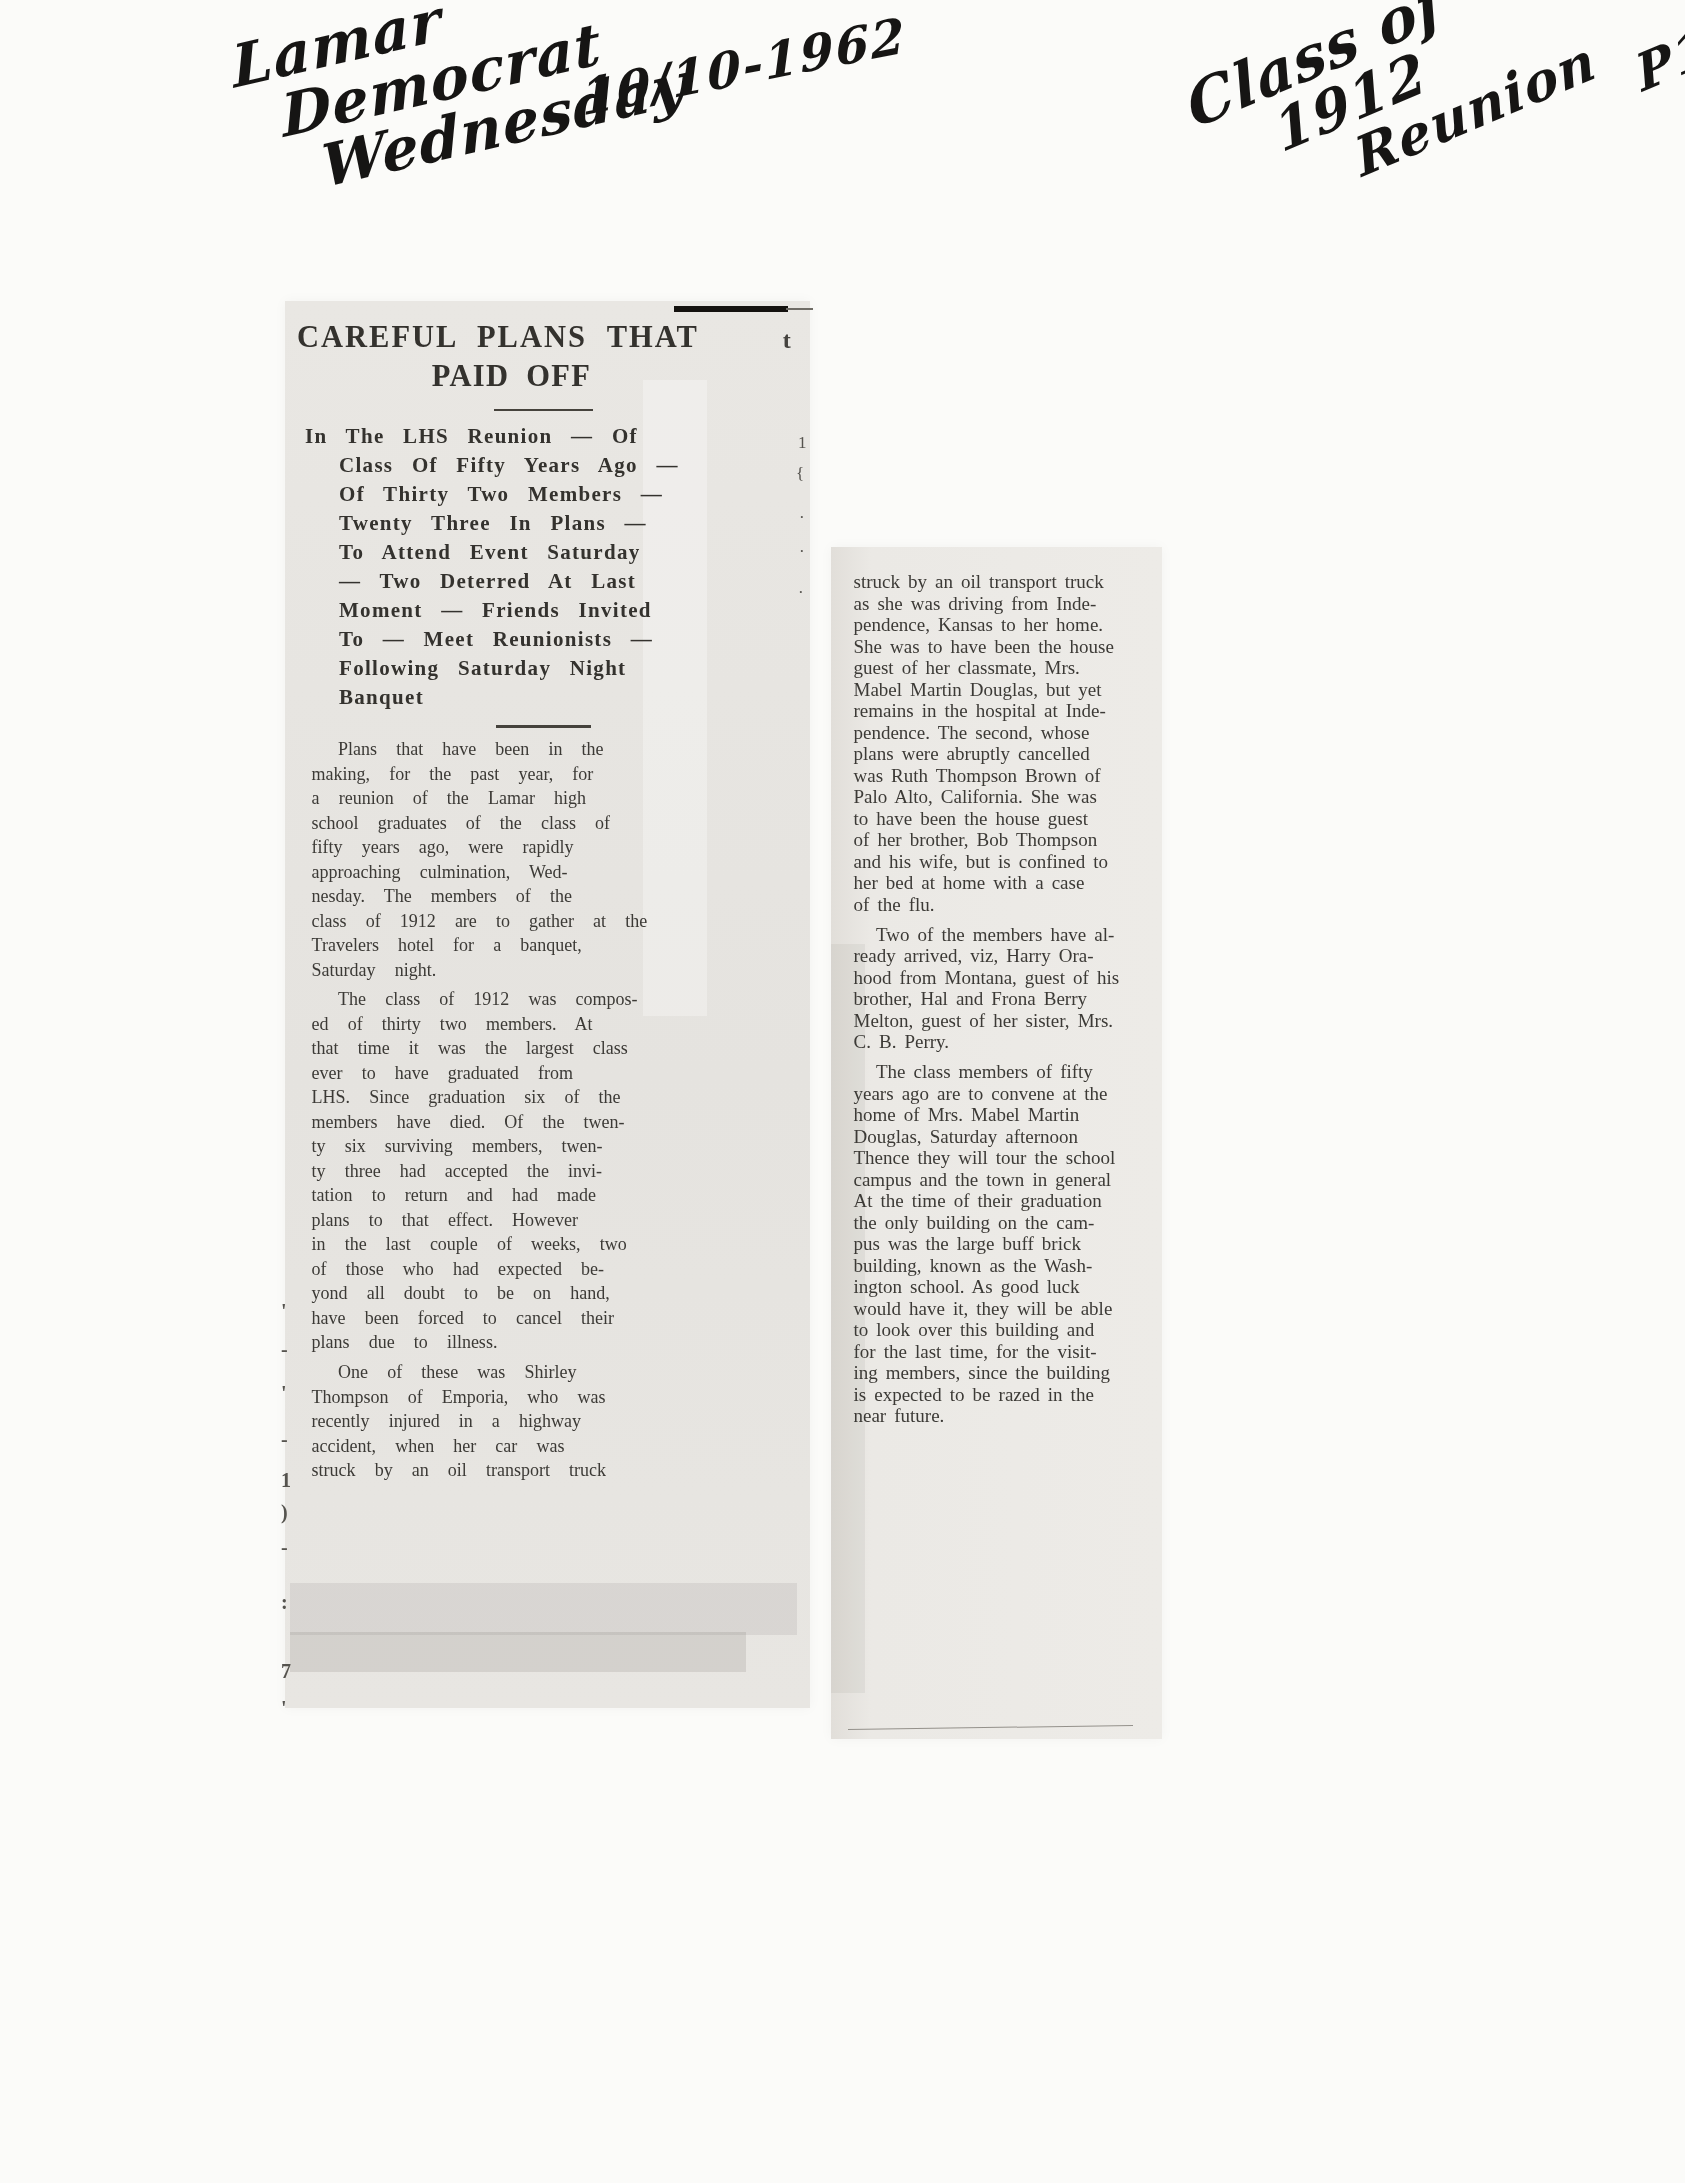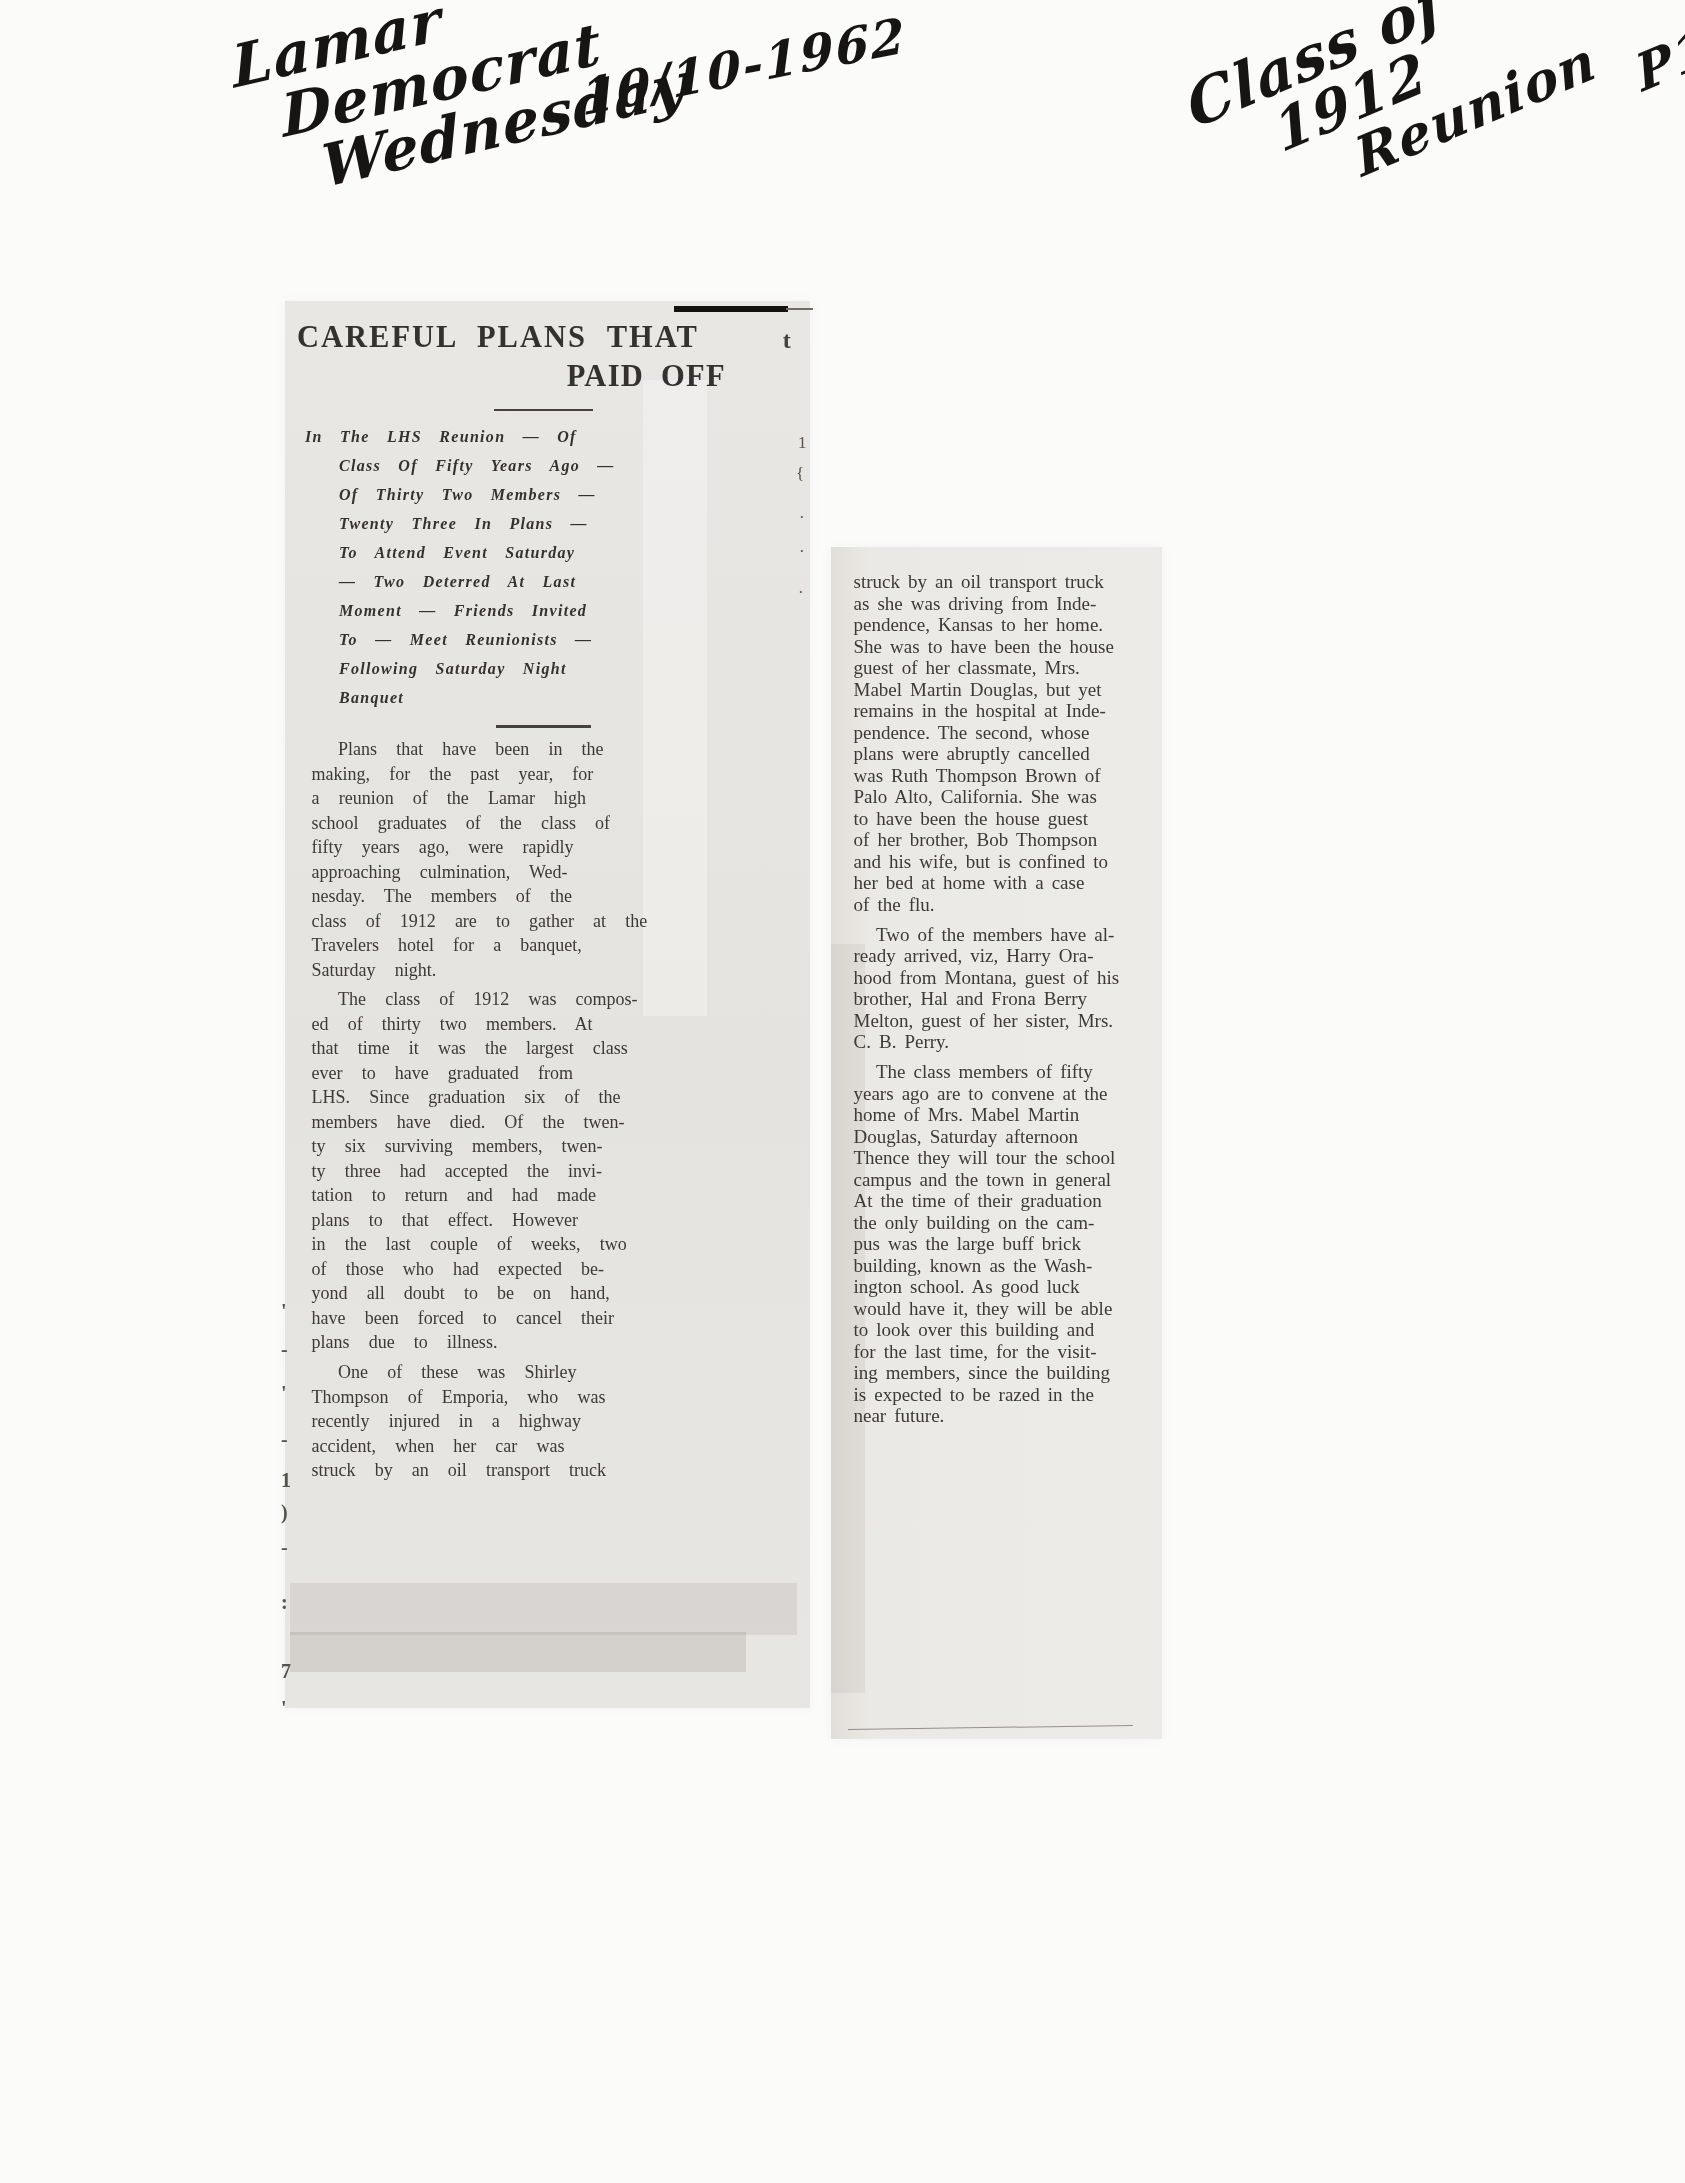--- a/index.html
+++ b/index.html
@@ -43,31 +43,31 @@
   .torn-bar  { position:absolute; left:389px; top:5.3px;  width:114px; height:5.3px; background:#14120f; }
   .torn-bar2 { position:absolute; left:501px; top:6.6px; width:26.5px;  height:2.6px; background:#6f6c66; }
   .col-left .inner { padding:20px 20px 0 12px; position:relative; }
   .headline1 {
     position:relative; margin:0 1.3px 0 0;
     font-weight:bold; font-size:30.5px; line-height:1.08;
     letter-spacing:2px; word-spacing:10.6px; color:#34322e;
   }
   .stray-t { position:absolute; right:-4px; top:6.6px; font-size:24px; font-weight:bold; color:#45433f; }
   .headline2 {
-    text-align:right; padding-right:64px; margin-top:5.3px;
+    text-align:center; padding-right:64px; margin-top:5.3px;
     font-weight:bold; font-size:30.5px; letter-spacing:1.3px; word-spacing:8px; color:#34322e;
   }
   .rule-short { width:99px; height:2.6px; background:#45423c; margin:14.6px auto 10.6px auto; }
   .rule-short.r2 { margin:13.2px auto 9.3px auto; width:95px; }
   .subhead {
     margin:0 9.3px 0 8px;
-    font-weight:bold; font-size:16px; line-height:29px;
+    font-weight:bold; font-size:21px; line-height:29px;
     letter-spacing:1.3px; word-spacing:12px;
     padding-left:34px; text-indent:-34px;
-    white-space:pre-line; color:#34322e;font-style:italic;
+    white-space:pre-line; color:#34322e;
   }
   .bodypara {
     margin:0 10.6px 5.3px 14.6px;
     font-size:18px; line-height:24.5px; word-spacing:14.6px;
     white-space:pre-line; text-indent:26.5px; color:#3c3a36;
   }
   .smudge { position:absolute; pointer-events:none; }
   .sm1 { left:5.3px;  top:1282px; width:507px; height:52px;  background:rgba(100,95,88,0.11); }
   .sm2 { left:5.3px;  top:1331px; width:456px; height:40px;  background:rgba(100,95,88,0.15); }
   .sm3 { left:358px; top:79px;  width:64px;  height:636px; background:rgba(255,255,255,0.30); }

